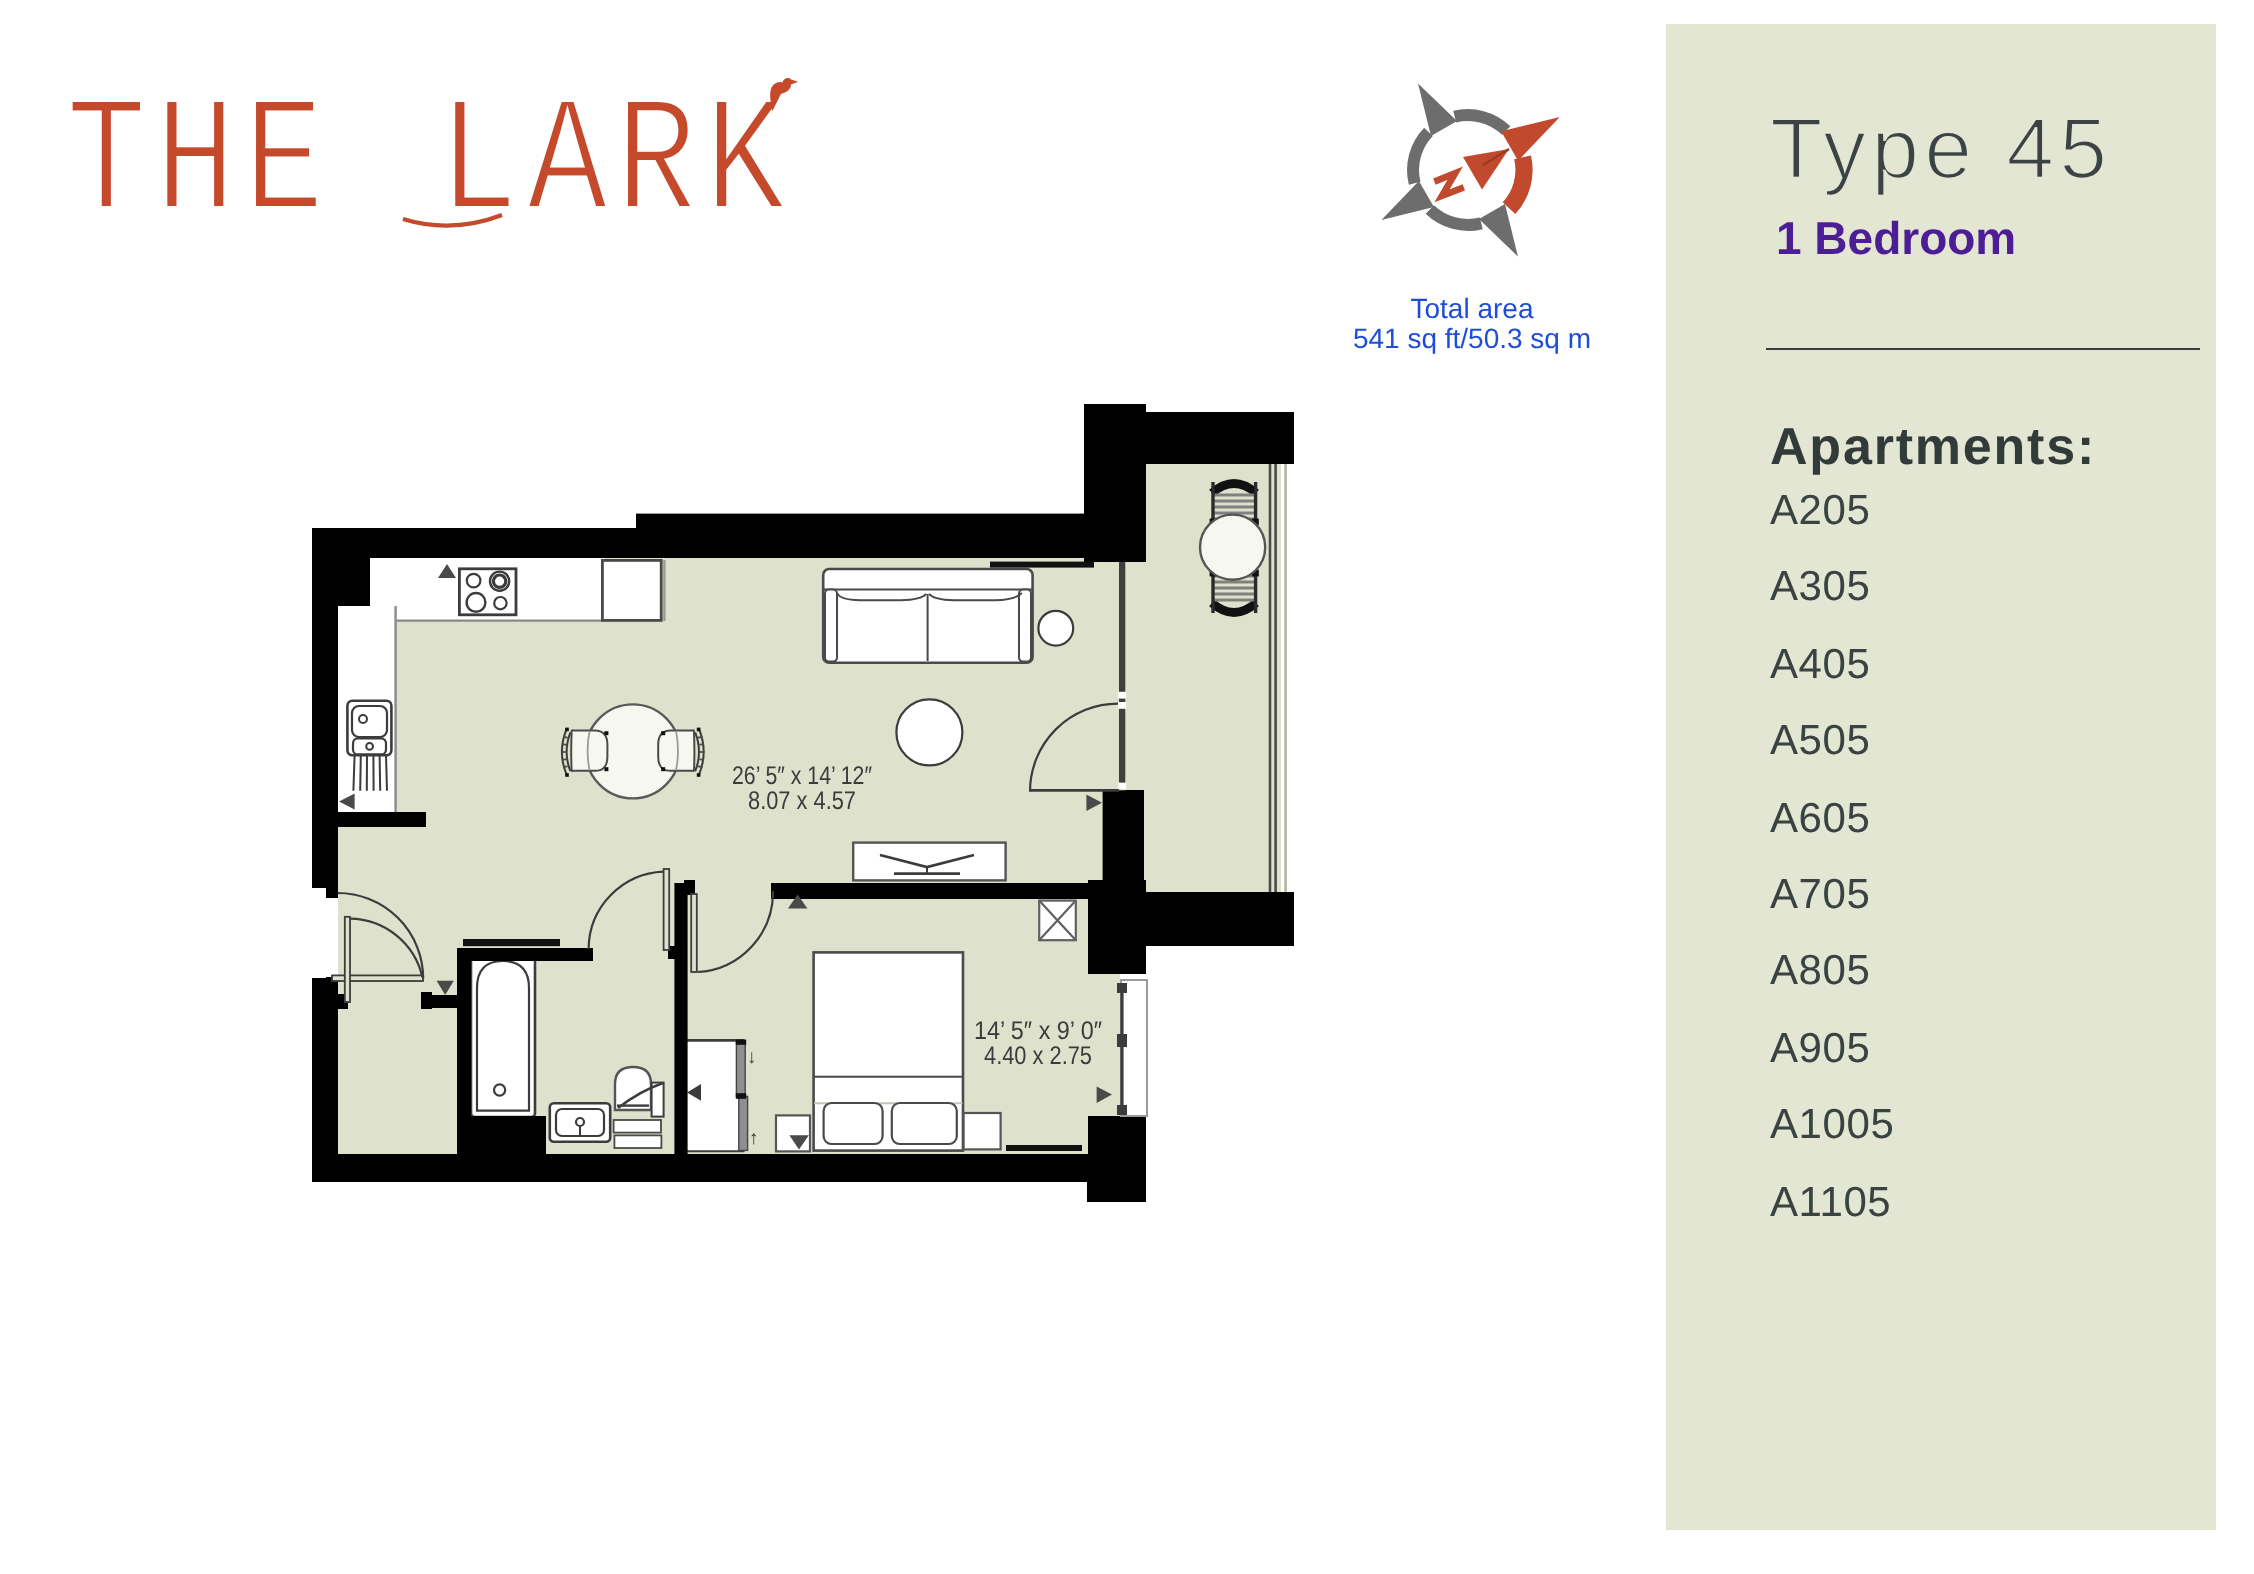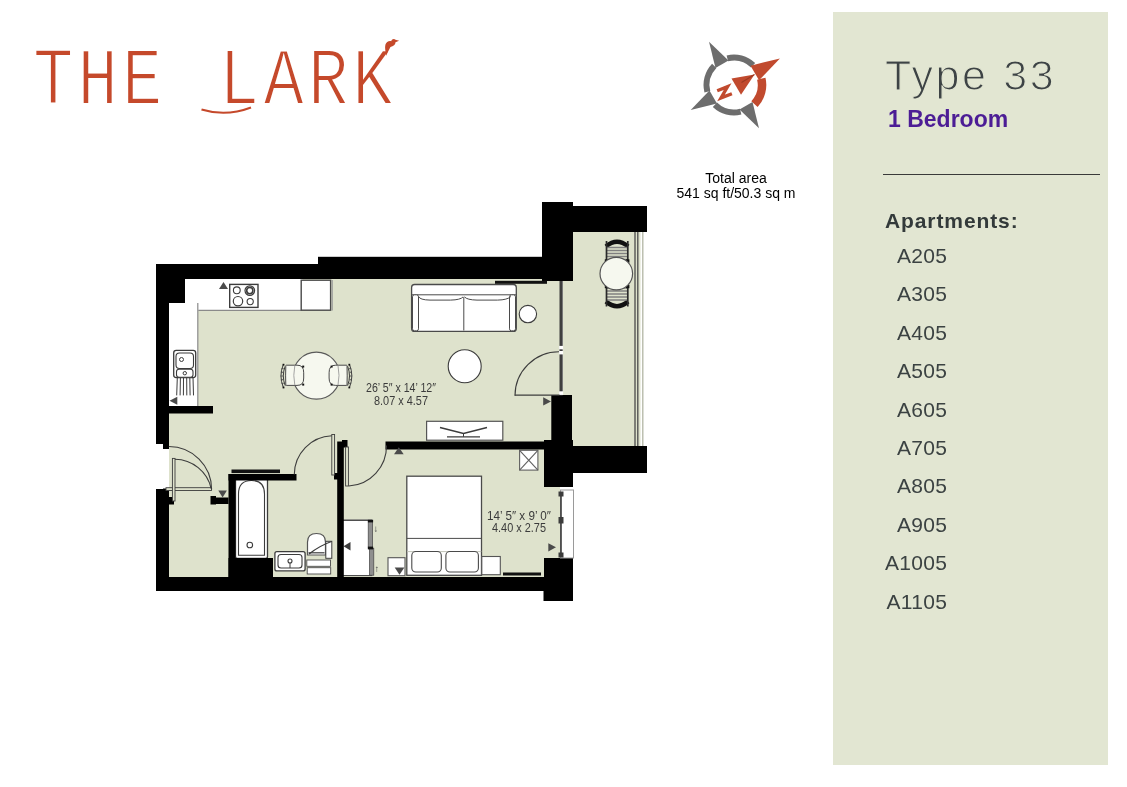--- a/index.html
+++ b/index.html
@@ -40,34 +40,34 @@
 
   <polygon points="70.5,41.5 47.5,45.5 57,61.8" fill="#c14a2e"></polygon>
   <path d="M70.5,41.5 L57.5,49.5" stroke="#9c3a22" stroke-width="1.2" fill="none"></path>
 
   <g stroke="#c14a2e" stroke-width="3.3" fill="none">
     <path d="M33.2,57.8 L43.6,53.6 L37,64.9 L47.9,60.7"></path>
   </g>
 </svg>
 
 <div class="abs" style="left:636px;top:147px;width:200px;text-align:center;
-     font-size:14px;line-height:14.5px;color:#000000;margin-top:24px;">Total area<br>541 sq ft/50.3 sq m</div>
+     font-size:14px;line-height:14.5px;color:#1d4ed8;">Total area<br>541 sq ft/50.3 sq m</div>
 
 <div class="abs" style="left:833px;top:12px;width:275px;height:753px;background:#e2e6d2;">
 
   <div class="abs" style="left:52px;top:42px;font-size:43px;line-height:1;font-weight:400;color:#3d4345;letter-spacing:2.6px;
-       -webkit-text-stroke:1.2px #e2e6d2;">Type 33</div>
+       -webkit-text-stroke:1.2px #e2e6d2;">Type 45</div>
 
   <div class="abs" style="left:55px;top:96px;font-size:23px;line-height:1;font-weight:bold;color:#4c1d95;letter-spacing:0;">1 Bedroom</div>
 
   <div class="abs" style="left:50px;top:162px;width:217px;height:1px;background:#3a3a3a;"></div>
 
-  <div class="abs" style="left:52px;top:198px;font-size:21px;line-height:1;font-weight:bold;color:#333a3a;letter-spacing:0.9px;">Apartments:</div>
-
-  <div class="abs" style="left:52px;top:225px;font-size:21px;color:#3b4242;line-height:38.4px;letter-spacing:0.3px;text-align:right;">
+  <div class="abs" style="left:52px;top:198px;font-size:26px;line-height:1;font-weight:bold;color:#333a3a;letter-spacing:0.9px;">Apartments:</div>
+
+  <div class="abs" style="left:52px;top:225px;font-size:21px;color:#3b4242;line-height:38.4px;letter-spacing:0.3px;">
     A205<br>A305<br>A405<br>A505<br>A605<br>A705<br>A805<br>A905<br>A1005<br>A1105
   </div>
 </div>
 
 <svg class="abs" style="left:0;top:0;" width="1127" height="787" viewBox="0 0 1127 787">
 
 <rect x="169" y="279" width="391.5" height="167" fill="#dee2cc"></rect>
 
 <rect x="169" y="442" width="375" height="135" fill="#dee2cc"></rect>
 

